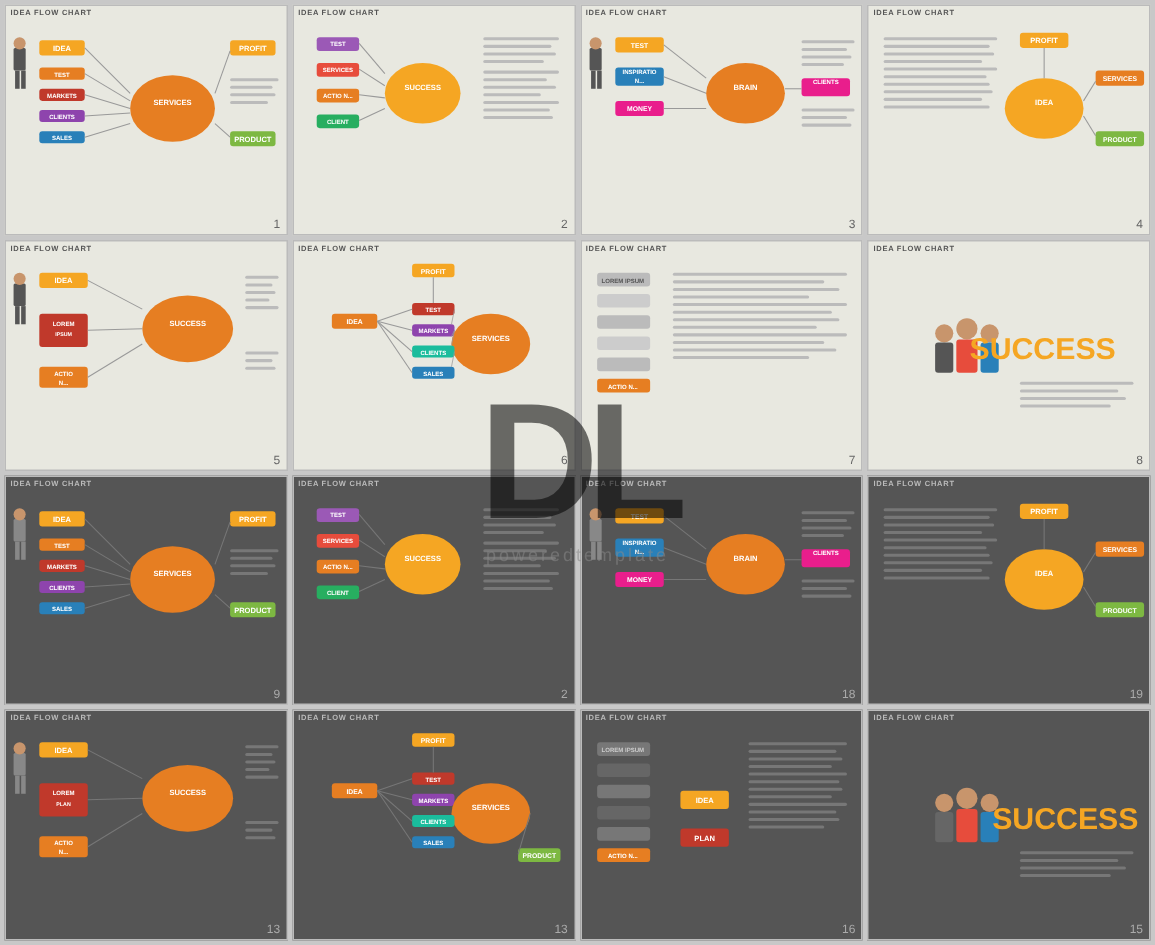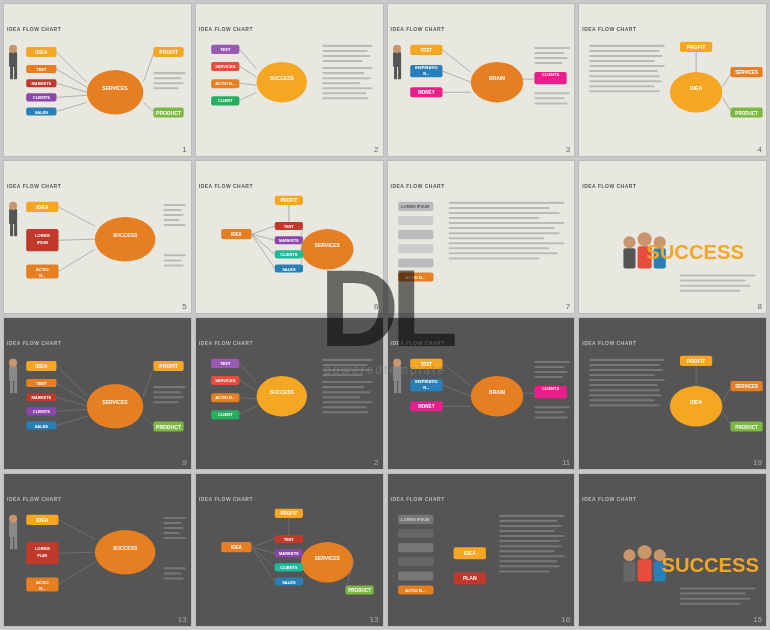--- a/index.html
+++ b/index.html
@@ -83,21 +83,20 @@
     }
 
     .slide.dark .slide-title {
       color: #bbb;
     }
 
     .slide-inner {
       width: 100%;
       height: 100%;
       position: relative;
-      margin-top: 20px;
     }
   </style>
 </head>
 <body>
 
 <div class="grid">
 
   <div class="slide">
     <div class="slide-inner">
       <div class="slide-title">IDEA FLOW CHART</div>
@@ -522,21 +521,21 @@
 
         <rect x="145" y="20" width="35" height="2" fill="#777" rx="1"></rect>
         <rect x="145" y="25" width="30" height="2" fill="#777" rx="1"></rect>
         <rect x="145" y="30" width="33" height="2" fill="#777" rx="1"></rect>
         <rect x="145" y="35" width="28" height="2" fill="#777" rx="1"></rect>
         <rect x="145" y="65" width="35" height="2" fill="#777" rx="1"></rect>
         <rect x="145" y="70" width="30" height="2" fill="#777" rx="1"></rect>
         <rect x="145" y="75" width="33" height="2" fill="#777" rx="1"></rect>
       </svg>
     </div>
-    <div class="slide-number">11</div>
+    <div class="slide-number">18</div>
   </div>
 
   <div class="slide dark">
     <div class="slide-inner">
       <div class="slide-title">IDEA FLOW CHART</div>
       <svg width="100%" height="100%" viewBox="0 0 185 145" style="position:absolute;top:0;left:0;">
         <rect x="100" y="15" width="32" height="10" rx="2" fill="#f5a623"></rect>
         <text x="116" y="22" text-anchor="middle" fill="white" font-size="5" font-weight="bold">PROFIT</text>
 
         <ellipse cx="116" cy="65" rx="26" ry="20" fill="#f5a623"></ellipse>

